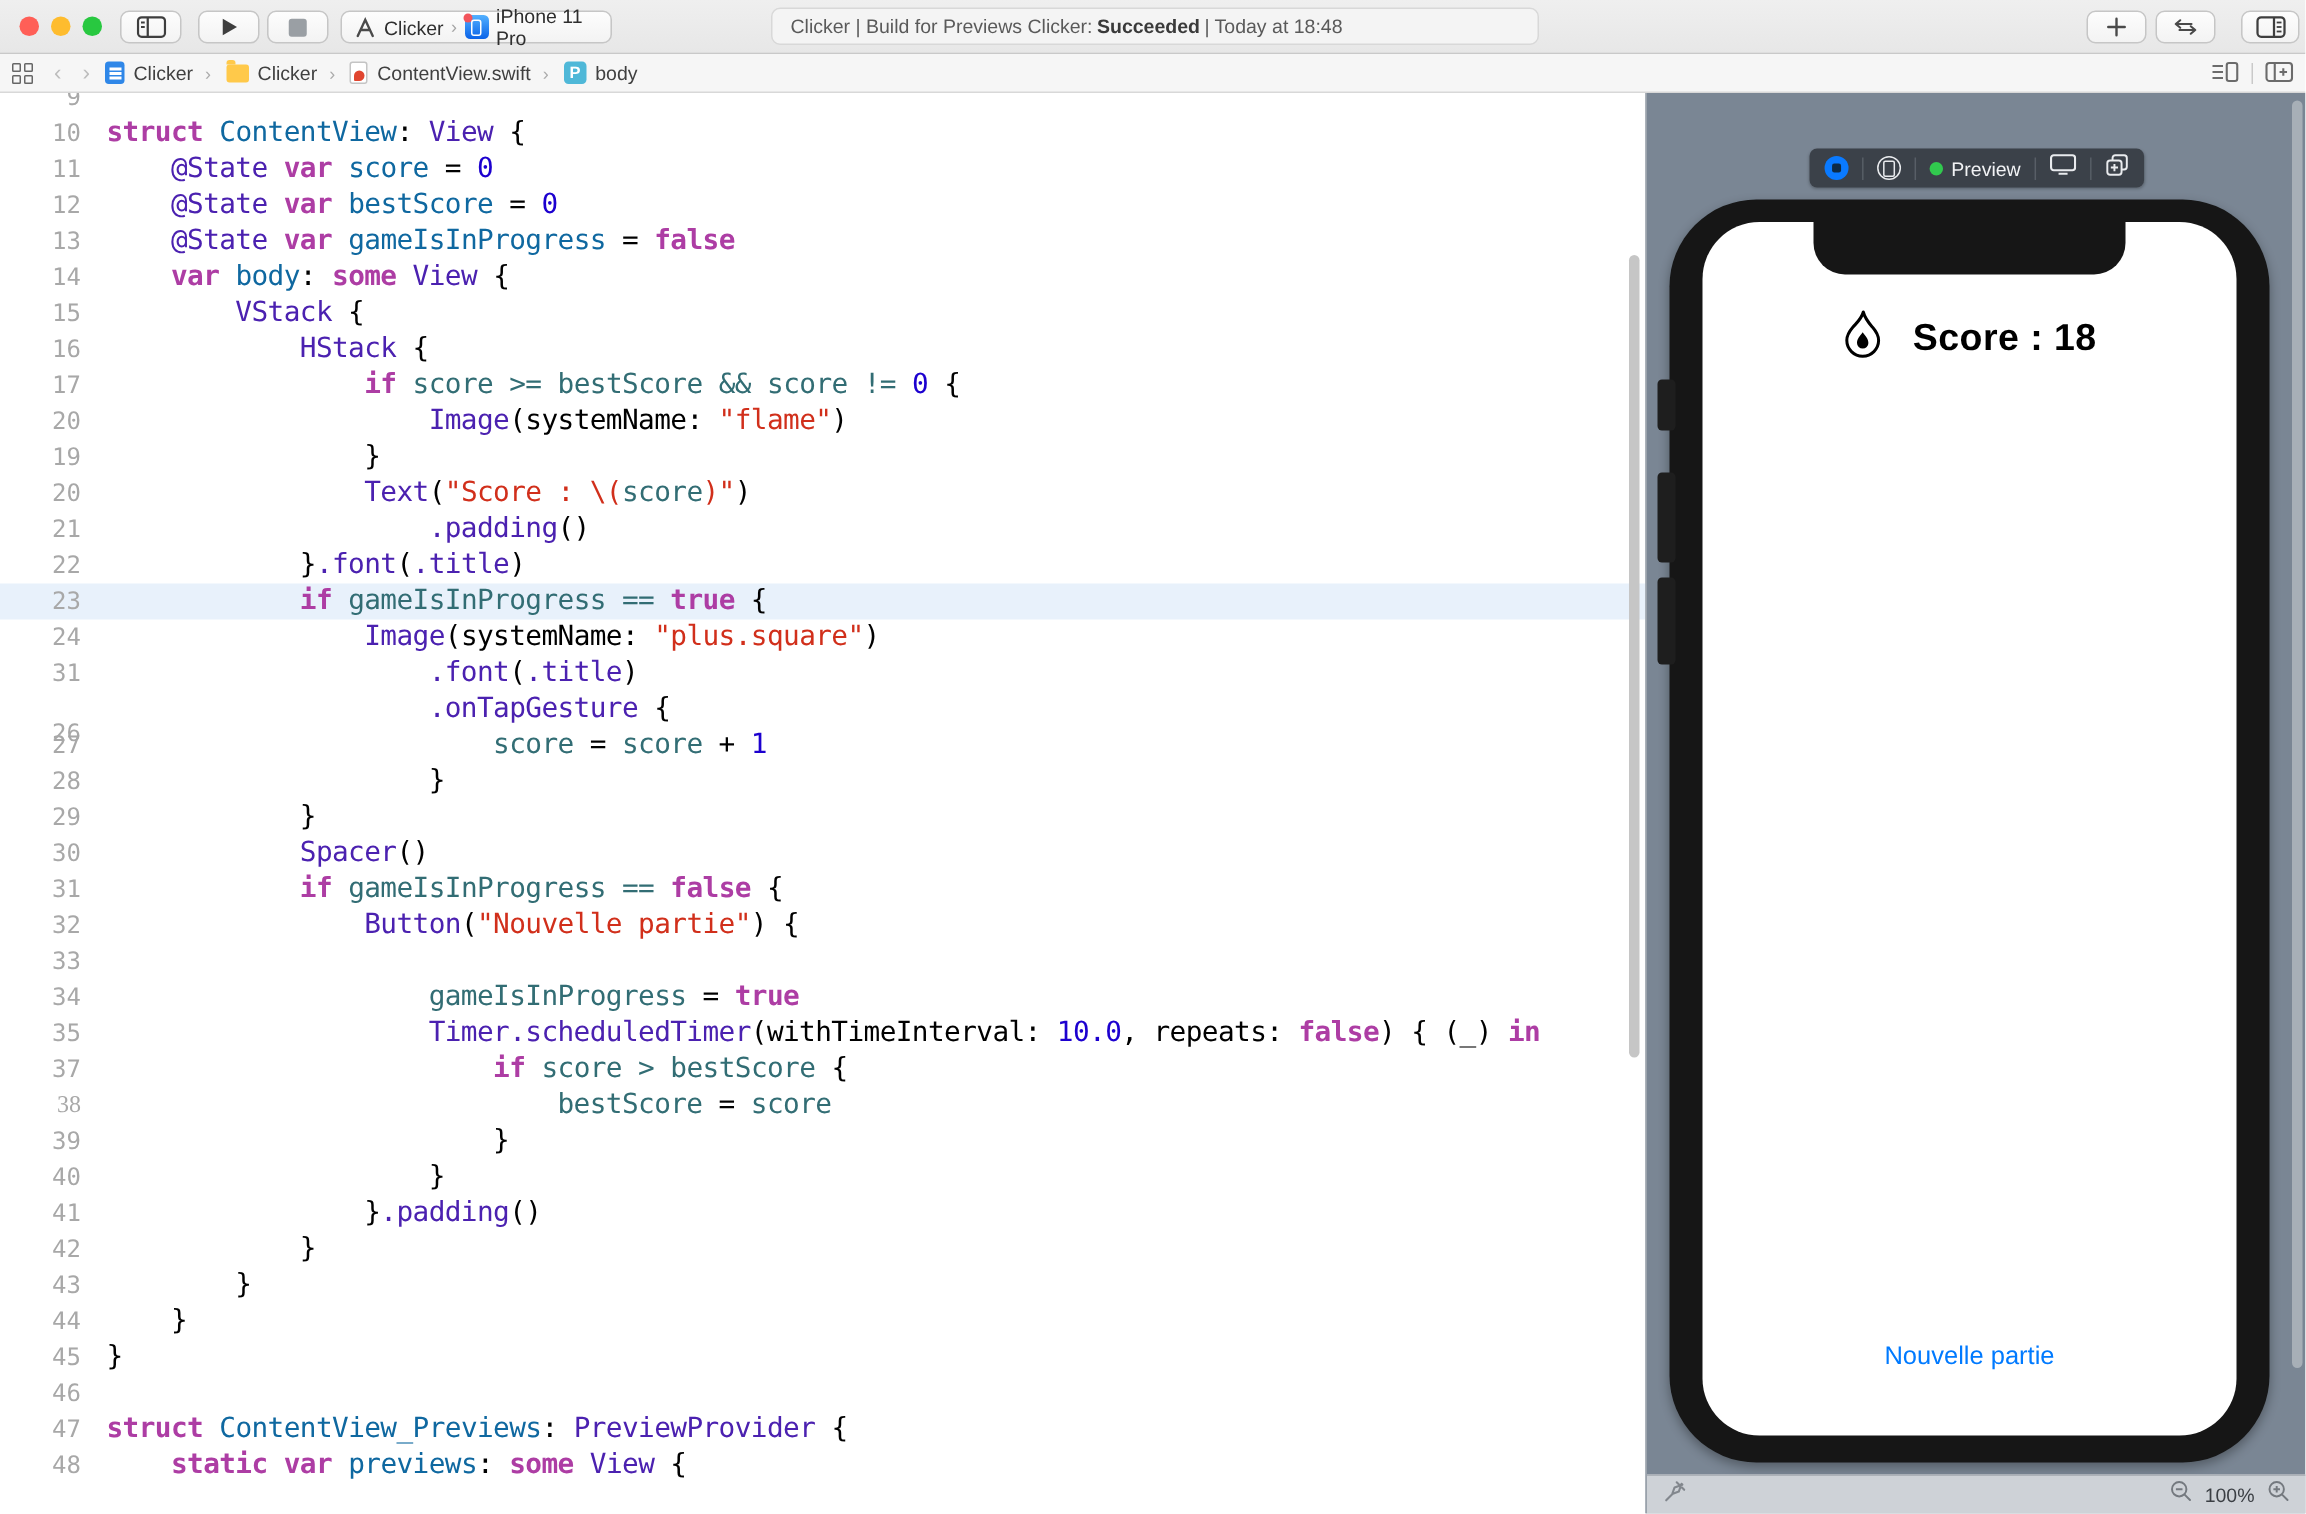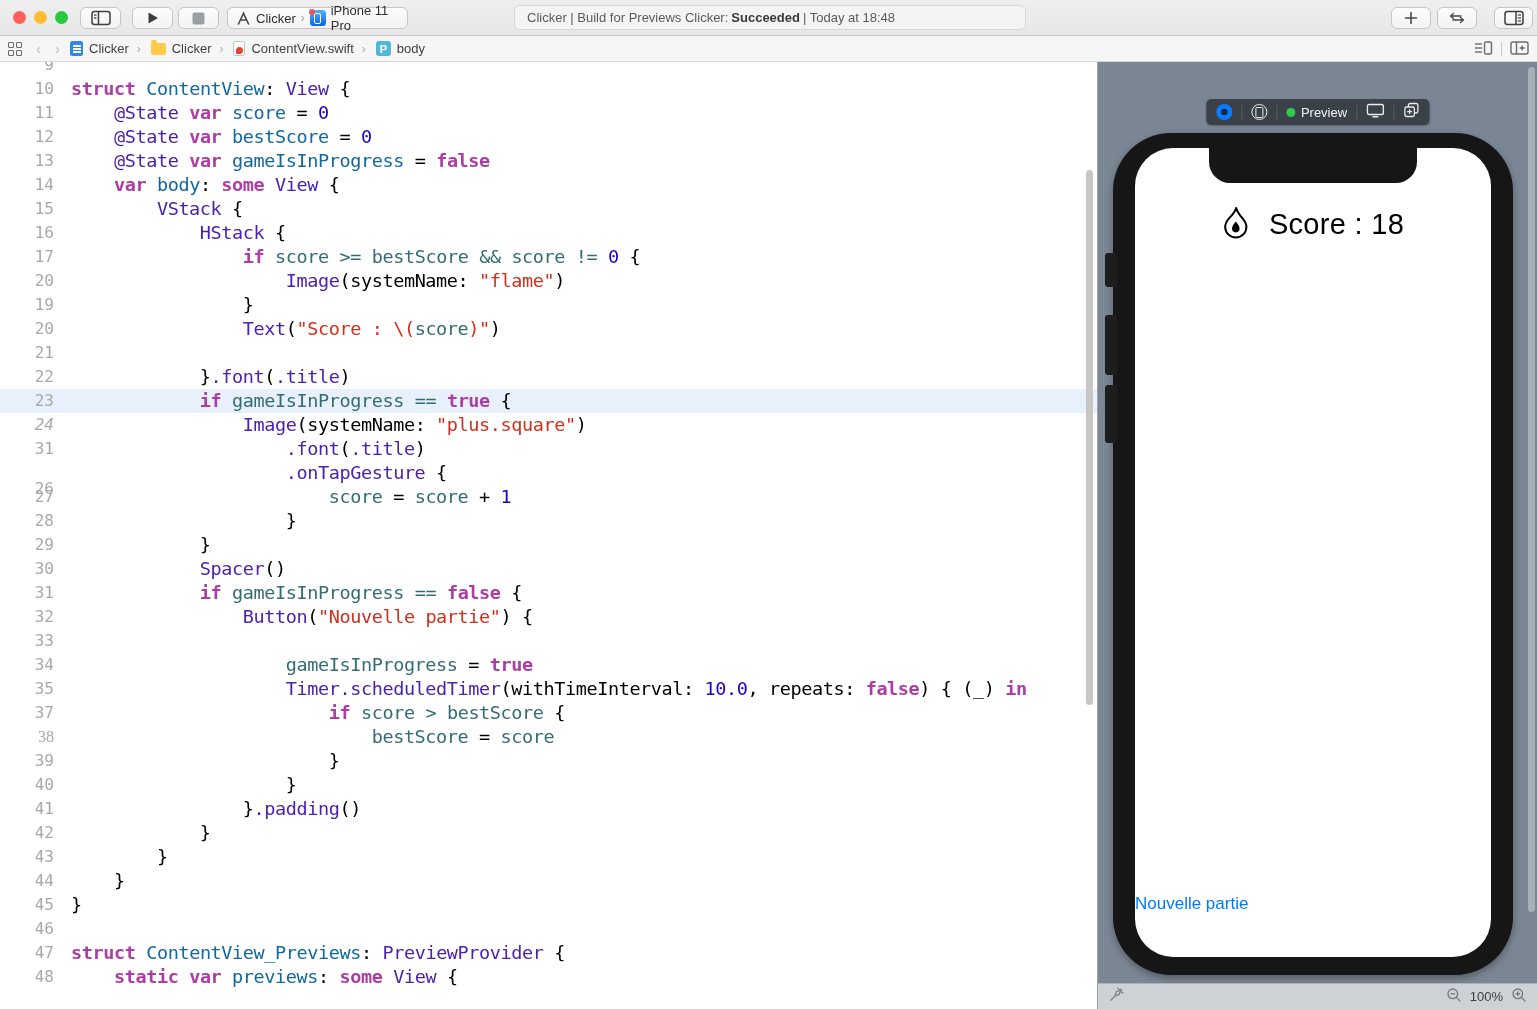--- a/index.html
+++ b/index.html
@@ -96,22 +96,22 @@
   .side-btn { position:absolute; left:-8px; width:12px; background:#1E1E1E; border-radius:3px; }
   .sb1 { top:120px; height:34px; }
   .sb2 { top:182px; height:60px; }
   .sb3 { top:252px; height:58px; }
   .screen { position:absolute; left:22px; top:15px; width:356px; height:809px;
     background:#fff; border-radius:38px; overflow:hidden; }
   .notch { position:absolute; left:50%; transform:translateX(-50%); top:0; width:208px; height:35px;
     background:#161616; border-radius:0 0 21px 21px; }
   .score-row { position:absolute; left:0; right:0; top:58px; display:flex;
     align-items:center; justify-content:center; gap:20px; }
-  .score-text { font-size:29px; color:#000; letter-spacing:0.3px; }
-  .new-game { position:absolute; left:0; right:0; bottom:43px; text-align:left;
+  .score-text { font-size:25px; color:#000; letter-spacing:0.3px;font-weight:bold; }
+  .new-game { position:absolute; left:0; right:0; bottom:43px; text-align:center;
     font-size:17px; color:#007AFF; }
 
   
   .pv-bottombar { position:absolute; left:0; right:0; bottom:0; height:26px;
     background:#CED2D7; border-top:1px solid #ADB2B8; display:flex; align-items:center; padding:0 10px; }
   .pv-bottombar .spacer { flex:1; }
   .zoom-level { font-size:13px; color:#3B3F44; margin:0 8px; }
 </style>
 </head>
 <body>
@@ -253,24 +253,24 @@
         <div class="row"><span class="ln" style="color: rgb(168, 168, 168);">11</span><span class="ct"><span style="color: rgb(0, 0, 0);">    </span><span style="color: rgb(75, 33, 176);">@State</span><span style="color: rgb(0, 0, 0);"> </span><span class="b" style="color: rgb(173, 61, 164);">var</span><span style="color: rgb(0, 0, 0);"> </span><span style="color: rgb(15, 104, 160);">score</span><span style="color: rgb(0, 0, 0);"> = </span><span style="color: rgb(28, 0, 207);">0</span></span></div>
         <div class="row"><span class="ln" style="color: rgb(168, 168, 168);">12</span><span class="ct"><span style="color: rgb(0, 0, 0);">    </span><span style="color: rgb(75, 33, 176);">@State</span><span style="color: rgb(0, 0, 0);"> </span><span class="b" style="color: rgb(173, 61, 164);">var</span><span style="color: rgb(0, 0, 0);"> </span><span style="color: rgb(15, 104, 160);">bestScore</span><span style="color: rgb(0, 0, 0);"> = </span><span style="color: rgb(28, 0, 207);">0</span></span></div>
         <div class="row"><span class="ln" style="color: rgb(168, 168, 168);">13</span><span class="ct"><span style="color: rgb(0, 0, 0);">    </span><span style="color: rgb(75, 33, 176);">@State</span><span style="color: rgb(0, 0, 0);"> </span><span class="b" style="color: rgb(173, 61, 164);">var</span><span style="color: rgb(0, 0, 0);"> </span><span style="color: rgb(15, 104, 160);">gameIsInProgress</span><span style="color: rgb(0, 0, 0);"> = </span><span class="b" style="color: rgb(173, 61, 164);">false</span></span></div>
         <div class="row"><span class="ln" style="color: rgb(168, 168, 168);">14</span><span class="ct"><span style="color: rgb(0, 0, 0);">    </span><span class="b" style="color: rgb(173, 61, 164);">var</span><span style="color: rgb(0, 0, 0);"> </span><span style="color: rgb(15, 104, 160);">body</span><span style="color: rgb(0, 0, 0);">: </span><span class="b" style="color: rgb(173, 61, 164);">some</span><span style="color: rgb(0, 0, 0);"> </span><span style="color: rgb(75, 33, 176);">View</span><span style="color: rgb(0, 0, 0);"> {</span></span></div>
         <div class="row"><span class="ln" style="color: rgb(168, 168, 168);">15</span><span class="ct"><span style="color: rgb(0, 0, 0);">        </span><span style="color: rgb(75, 33, 176);">VStack</span><span style="color: rgb(0, 0, 0);"> {</span></span></div>
         <div class="row"><span class="ln" style="color: rgb(168, 168, 168);">16</span><span class="ct"><span style="color: rgb(0, 0, 0);">            </span><span style="color: rgb(75, 33, 176);">HStack</span><span style="color: rgb(0, 0, 0);"> {</span></span></div>
         <div class="row"><span class="ln" style="color: rgb(168, 168, 168);">17</span><span class="ct"><span style="color: rgb(0, 0, 0);">                </span><span class="b" style="color: rgb(173, 61, 164);">if</span><span style="color: rgb(0, 0, 0);"> </span><span style="color: rgb(50, 109, 116);">score</span><span style="color: rgb(0, 0, 0);"> </span><span style="color: rgb(50, 109, 116);">&gt;=</span><span style="color: rgb(0, 0, 0);"> </span><span style="color: rgb(50, 109, 116);">bestScore</span><span style="color: rgb(0, 0, 0);"> </span><span style="color: rgb(50, 109, 116);">&amp;&amp;</span><span style="color: rgb(0, 0, 0);"> </span><span style="color: rgb(50, 109, 116);">score</span><span style="color: rgb(0, 0, 0);"> </span><span style="color: rgb(50, 109, 116);">!=</span><span style="color: rgb(0, 0, 0);"> </span><span style="color: rgb(28, 0, 207);">0</span><span style="color: rgb(0, 0, 0);"> {</span></span></div>
         <div class="row"><span class="ln" style="color: rgb(168, 168, 168);">20</span><span class="ct"><span style="color: rgb(0, 0, 0);">                    </span><span style="color: rgb(75, 33, 176);">Image</span><span style="color: rgb(0, 0, 0);">(systemName: </span><span style="color: rgb(209, 47, 27);">"flame"</span><span style="color: rgb(0, 0, 0);">)</span></span></div>
         <div class="row"><span class="ln" style="color: rgb(168, 168, 168);">19</span><span class="ct"><span style="color: rgb(0, 0, 0);">                }</span></span></div>
         <div class="row"><span class="ln" style="color: rgb(168, 168, 168);">20</span><span class="ct"><span style="color: rgb(0, 0, 0);">                </span><span style="color: rgb(75, 33, 176);">Text</span><span style="color: rgb(0, 0, 0);">(</span><span style="color: rgb(209, 47, 27);">"Score : \(</span><span style="color: rgb(50, 109, 116);">score</span><span style="color: rgb(209, 47, 27);">)"</span><span style="color: rgb(0, 0, 0);">)</span></span></div>
-        <div class="row"><span class="ln" style="color: rgb(168, 168, 168);">21</span></div>
+        <div class="row"><span class="ln" style="color: rgb(168, 168, 168);">21</span><span class="ct"><span style="color: rgb(0, 0, 0);">                    </span><span style="color: rgb(75, 33, 176);">.padding</span><span style="color: rgb(0, 0, 0);">()</span></span></div>
         <div class="row"><span class="ln" style="color: rgb(168, 168, 168);">22</span><span class="ct"><span style="color: rgb(0, 0, 0);">            }</span><span style="color: rgb(75, 33, 176);">.font</span><span style="color: rgb(0, 0, 0);">(</span><span style="color: rgb(75, 33, 176);">.title</span><span style="color: rgb(0, 0, 0);">)</span></span></div>
         <div class="row hl" style="background: rgb(232, 241, 251);"><span class="ln" style="color: rgb(168, 168, 168);">23</span><span class="ct"><span style="color: rgb(0, 0, 0);">            </span><span class="b" style="color: rgb(173, 61, 164);">if</span><span style="color: rgb(0, 0, 0);"> </span><span style="color: rgb(50, 109, 116);">gameIsInProgress</span><span style="color: rgb(0, 0, 0);"> </span><span style="color: rgb(50, 109, 116);">==</span><span style="color: rgb(0, 0, 0);"> </span><span class="b" style="color: rgb(173, 61, 164);">true</span><span style="color: rgb(0, 0, 0);"> {</span></span></div>
-        <div class="row"><span class="ln" style="color: rgb(168, 168, 168); font-style: italic;">24</span><span class="ct"><span style="color: rgb(0, 0, 0);">                </span><span style="color: rgb(75, 33, 176);">Image</span><span style="color: rgb(0, 0, 0);">(systemName: </span><span style="color: rgb(209, 47, 27);">"plus.square"</span><span style="color: rgb(0, 0, 0);">)</span></span></div>
+        <div class="row"><span class="ln" style="color: rgb(168, 168, 168);">24</span><span class="ct"><span style="color: rgb(0, 0, 0);">                </span><span style="color: rgb(75, 33, 176);">Image</span><span style="color: rgb(0, 0, 0);">(systemName: </span><span style="color: rgb(209, 47, 27);">"plus.square"</span><span style="color: rgb(0, 0, 0);">)</span></span></div>
         <div class="row"><span class="ln" style="color: rgb(168, 168, 168);">31</span><span class="ct"><span style="color: rgb(0, 0, 0);">                    </span><span style="color: rgb(75, 33, 176);">.font</span><span style="color: rgb(0, 0, 0);">(</span><span style="color: rgb(75, 33, 176);">.title</span><span style="color: rgb(0, 0, 0);">)</span></span></div>
         <div class="row"><span class="ln" style="color: rgb(168, 168, 168); margin-top: 16px;">26</span><span class="ct"><span style="color: rgb(0, 0, 0);">                    </span><span style="color: rgb(75, 33, 176);">.onTapGesture</span><span style="color: rgb(0, 0, 0);"> {</span></span></div>
         <div class="row"><span class="ln" style="color: rgb(168, 168, 168);">27</span><span class="ct"><span style="color: rgb(0, 0, 0);">                        </span><span style="color: rgb(50, 109, 116);">score</span><span style="color: rgb(0, 0, 0);"> = </span><span style="color: rgb(50, 109, 116);">score</span><span style="color: rgb(0, 0, 0);"> + </span><span style="color: rgb(28, 0, 207);">1</span></span></div>
         <div class="row"><span class="ln" style="color: rgb(168, 168, 168);">28</span><span class="ct"><span style="color: rgb(0, 0, 0);">                    }</span></span></div>
         <div class="row"><span class="ln" style="color: rgb(168, 168, 168);">29</span><span class="ct"><span style="color: rgb(0, 0, 0);">            }</span></span></div>
         <div class="row"><span class="ln" style="color: rgb(168, 168, 168);">30</span><span class="ct"><span style="color: rgb(0, 0, 0);">            </span><span style="color: rgb(75, 33, 176);">Spacer</span><span style="color: rgb(0, 0, 0);">()</span></span></div>
         <div class="row"><span class="ln" style="color: rgb(168, 168, 168);">31</span><span class="ct"><span style="color: rgb(0, 0, 0);">            </span><span class="b" style="color: rgb(173, 61, 164);">if</span><span style="color: rgb(0, 0, 0);"> </span><span style="color: rgb(50, 109, 116);">gameIsInProgress</span><span style="color: rgb(0, 0, 0);"> </span><span style="color: rgb(50, 109, 116);">==</span><span style="color: rgb(0, 0, 0);"> </span><span class="b" style="color: rgb(173, 61, 164);">false</span><span style="color: rgb(0, 0, 0);"> {</span></span></div>
         <div class="row"><span class="ln" style="color: rgb(168, 168, 168);">32</span><span class="ct"><span style="color: rgb(0, 0, 0);">                </span><span style="color: rgb(75, 33, 176);">Button</span><span style="color: rgb(0, 0, 0);">(</span><span style="color: rgb(209, 47, 27);">"Nouvelle partie"</span><span style="color: rgb(0, 0, 0);">) {</span></span></div>
         <div class="row"><span class="ln" style="color: rgb(168, 168, 168);">33</span></div>
         <div class="row"><span class="ln" style="color: rgb(168, 168, 168);">34</span><span class="ct"><span style="color: rgb(0, 0, 0);">                    </span><span style="color: rgb(50, 109, 116);">gameIsInProgress</span><span style="color: rgb(0, 0, 0);"> = </span><span class="b" style="color: rgb(173, 61, 164);">true</span></span></div>

